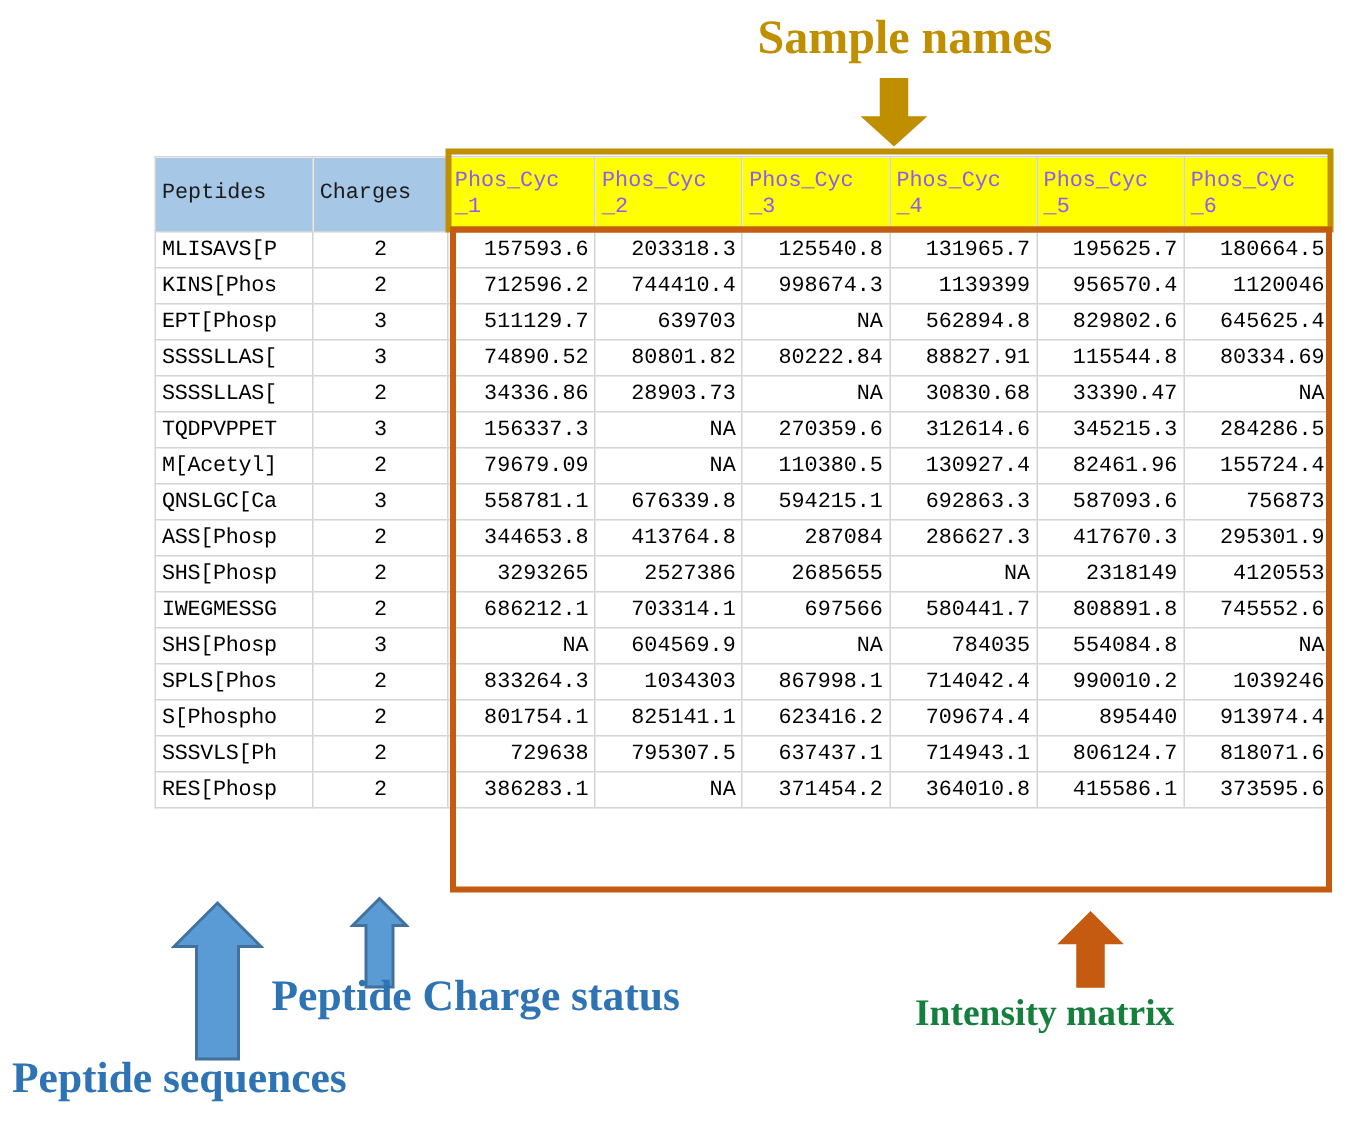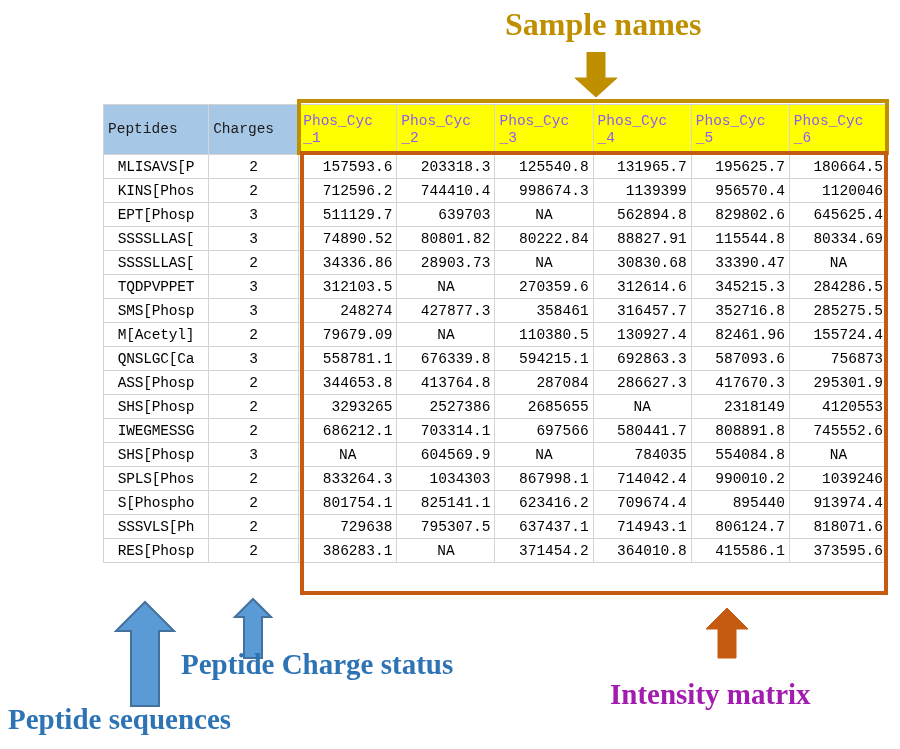--- a/index.html
+++ b/index.html
@@ -37,23 +37,22 @@
   }
   #label-peptide-charge {
     left: 181px;
     top: 650px;
     font-size: 29px;
     color: #2e74b5;
   }
   #label-intensity-matrix {
     left: 610px;
     top: 663px;
-    font-size: 29px;
-    color: #a21caf;
-    margin-top: 17px;
+    font-size: 25px;
+    color: #15803d;
   }
 
   
   .arrow { position: absolute; }
 
   #arrow-sample-names  { left: 573px; top: 52px;  width: 46px;  height: 46px; }
   #arrow-intensity     { left: 705px; top: 607px; width: 44px;  height: 52px; }
   #arrow-sequences     { left: 114px; top: 600px; width: 62px;  height: 108px; }
   #arrow-charge        { left: 233px; top: 597px; width: 40px;  height: 63px; }
 
@@ -94,26 +93,26 @@
     background: #a7c7e7;
     color: #1a1a1a;
   }
   th.hdr-sample {
     background: #ffff00;
     color: #8b5cf6;
     white-space: normal;
     word-break: break-all;
   }
   td.pep {
-    text-align: center;
+    text-align: left;
     letter-spacing: -0.2px;
   }
   td.chg { text-align: center; }
   td.val { text-align: right; }
-  td.val.na { text-align: center; }
+  td.val.na { text-align: right; }
 
   
   #box-sample-names {
     position: absolute;
     left: 297px;
     top: 99px;
     width: 592px;
     height: 56px;
     border: 4px solid #bf8f00;
     box-sizing: border-box;
@@ -203,36 +202,26 @@
         <td class="val">34336.86</td>
         <td class="val">28903.73</td>
         <td class="val na">NA</td>
         <td class="val">30830.68</td>
         <td class="val">33390.47</td>
         <td class="val na">NA</td>
       </tr>
       <tr>
         <td class="pep">TQDPVPPET</td>
         <td class="chg">3</td>
-        <td class="val">312103.5</td>
+        <td class="val">156337.3</td>
         <td class="val na">NA</td>
         <td class="val">270359.6</td>
         <td class="val">312614.6</td>
         <td class="val">345215.3</td>
         <td class="val">284286.5</td>
-      </tr>
-      <tr>
-        <td class="pep">SMS[Phosp</td>
-        <td class="chg">3</td>
-        <td class="val">248274</td>
-        <td class="val">427877.3</td>
-        <td class="val">358461</td>
-        <td class="val">316457.7</td>
-        <td class="val">352716.8</td>
-        <td class="val">285275.5</td>
       </tr>
       <tr>
         <td class="pep">M[Acetyl]</td>
         <td class="chg">2</td>
         <td class="val">79679.09</td>
         <td class="val na">NA</td>
         <td class="val">110380.5</td>
         <td class="val">130927.4</td>
         <td class="val">82461.96</td>
         <td class="val">155724.4</td>

